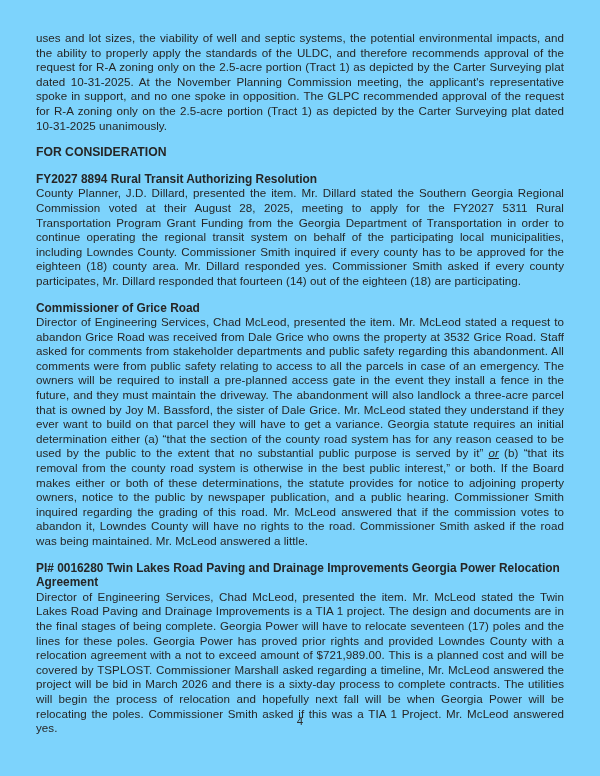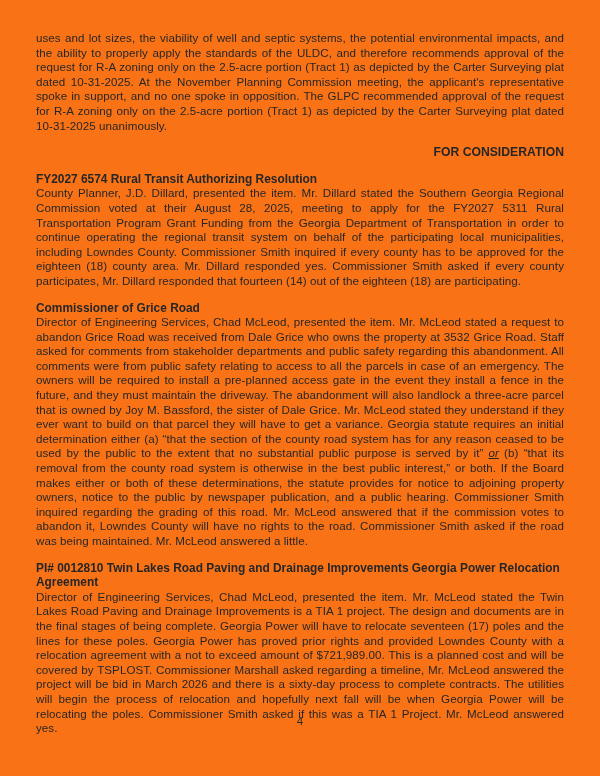--- a/index.html
+++ b/index.html
@@ -13,39 +13,39 @@
     overflow: hidden;
     font-family: "Liberation Sans", "DejaVu Sans", sans-serif;
     color: #262626;
     -webkit-font-smoothing: antialiased;
   }
   .page {
     box-sizing: border-box;
     width: 600px;
     height: 776px;
     padding: 31px 36px 0 36px;
-    background: #f97316;
+    background: #7dd3fc;
     position: relative;
   }
   .para {
     margin: 0 0 12px 0;
     font-size: 11.6px;
     line-height: 14.6px;
     text-align: justify;
     letter-spacing: 0.05px;
   }
   .para.stretch-last {
     text-align-last: justify;
   }
   .section-heading {
     margin: 12px 0 12px 0;
     font-size: 12.2px;
     line-height: 14.6px;
     font-weight: 700;
-    text-align: right;
+    text-align: left;
   }
   .item-heading {
     margin: 0;
     font-size: 11.9px;
     line-height: 14.6px;
     font-weight: 700;
     text-align: left;
   }
   .underlined {
     text-decoration: underline;
@@ -65,29 +65,29 @@
 </head>
 <body>
 
 <div class="page">
 
   <p class="para">uses and lot sizes, the viability of well and septic systems, the potential environmental impacts, and the ability to properly apply the standards of the ULDC, and therefore recommends approval of the request for R-A zoning only on the 2.5-acre portion (Tract 1) as depicted by the Carter Surveying plat dated 10-31-2025. At the November Planning Commission meeting, the applicant's representative spoke in support, and no one spoke in opposition. The GLPC recommended approval of the request for R-A zoning only on the 2.5-acre portion (Tract 1) as depicted by the Carter Surveying plat dated 10-31-2025 unanimously.</p>
 
   <h2 class="section-heading">FOR CONSIDERATION</h2>
 
   <section>
-    <h3 class="item-heading">FY2027 6574 Rural Transit Authorizing Resolution</h3>
+    <h3 class="item-heading">FY2027 8894 Rural Transit Authorizing Resolution</h3>
     <p class="para">County Planner, J.D. Dillard, presented the item. Mr. Dillard stated the Southern Georgia Regional Commission voted at their August 28, 2025, meeting to apply for the FY2027 5311 Rural Transportation Program Grant Funding from the Georgia Department of Transportation in order to continue operating the regional transit system on behalf of the participating local municipalities, including Lowndes County. Commissioner Smith inquired if every county has to be approved for the eighteen (18) county area. Mr. Dillard responded yes. Commissioner Smith asked if every county participates, Mr. Dillard responded that fourteen (14) out of the eighteen (18) are participating.</p>
   </section>
 
   <section>
     <h3 class="item-heading">Commissioner of Grice Road</h3>
     <p class="para"><span>Director of Engineering Services, Chad McLeod, presented the item. Mr. McLeod stated a request to abandon Grice Road was received from Dale Grice who owns the property at 3532 Grice Road. Staff asked for comments from stakeholder departments and public safety regarding this abandonment. All comments were from public safety relating to access to all the parcels in case of an emergency. The owners will be required to install a pre-planned access gate in the event they install a fence in the future, and they must maintain the driveway. The abandonment will also landlock a three-acre parcel that is owned by Joy M. Bassford, the sister of Dale Grice. Mr. McLeod stated they understand if they ever want to build on that parcel they will have to get a variance. Georgia statute requires an initial determination either (a) “that the section of the county road system has for any reason ceased to be used by the public to the extent that no substantial public purpose is served by it” </span><span class="underlined">or</span><span> (b) “that its removal from the county road system is otherwise in the best public interest,” or both. If the Board makes either or both of these determinations, the statute provides for notice to adjoining property owners, notice to the public by newspaper publication, and a public hearing. Commissioner Smith inquired regarding the grading of this road. Mr. McLeod answered that if the commission votes to abandon it, Lowndes County will have no rights to the road. Commissioner Smith asked if the road was being maintained. Mr. McLeod answered a little.</span></p>
   </section>
 
   <section>
-    <h3 class="item-heading">PI# 0012810 Twin Lakes Road Paving and Drainage Improvements Georgia Power Relocation Agreement</h3>
+    <h3 class="item-heading">PI# 0016280 Twin Lakes Road Paving and Drainage Improvements Georgia Power Relocation Agreement</h3>
     <p class="para stretch-last">Director of Engineering Services, Chad McLeod, presented the item. Mr. McLeod stated the Twin Lakes Road Paving and Drainage Improvements is a TIA 1 project. The design and documents are in the final stages of being complete. Georgia Power will have to relocate seventeen (17) poles and the lines for these poles. Georgia Power has proved prior rights and provided Lowndes County with a relocation agreement with a not to exceed amount of $721,989.00. This is a planned cost and will be covered by TSPLOST. Commissioner Marshall asked regarding a timeline, Mr. McLeod answered the project will be bid in March 2026 and there is a sixty-day process to complete contracts. The utilities will begin the process of relocation and hopefully next fall will be when Georgia Power will be relocating the poles. Commissioner Smith asked if this was a TIA 1 Project. Mr. McLeod answered yes.</p>
   </section>
 
   <div class="page-number">4</div>
 
 </div>
 
 </body></html>

